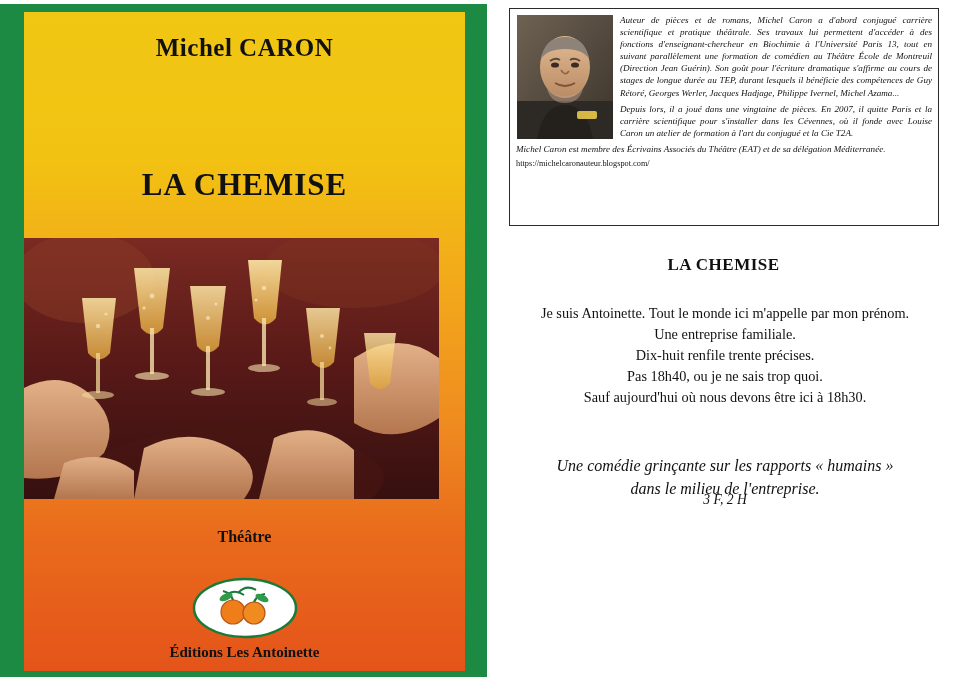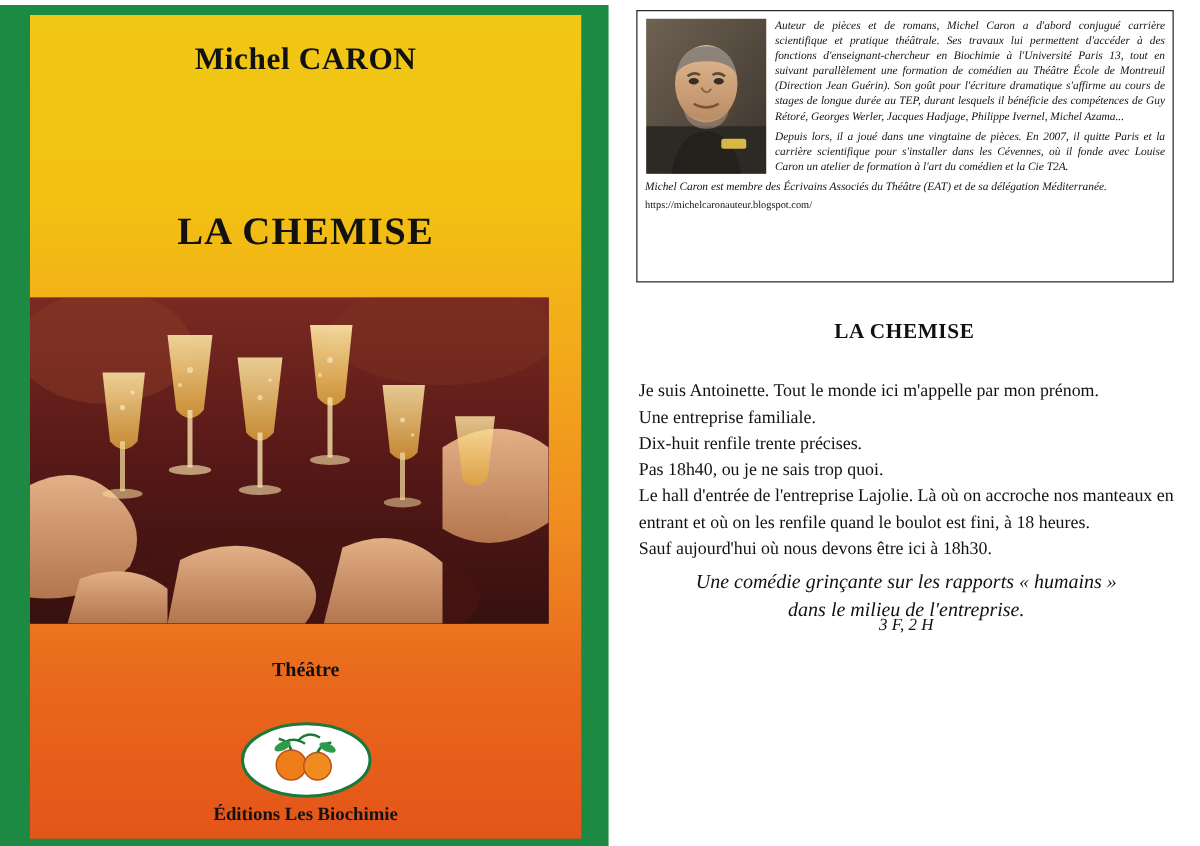--- a/index.html
+++ b/index.html
@@ -173,21 +173,21 @@
   .blurb {
     position: absolute;
     left: 24px;
     top: 303px;
     width: 428px;
     font-family: "Liberation Serif", serif;
     font-size: 14.3px;
     line-height: 1.47;
     color: #111111;
   }
-  .blurb div { white-space: normal; }
+  .blurb div { white-space: normal; text-align: center; }
 
   .tagline {
     position: absolute;
     left: 24px;
     top: 455px;
     width: 428px;
     text-align: center;
     font-family: "Liberation Serif", serif;
     font-style: italic;
     font-size: 16px;
@@ -298,21 +298,21 @@
           <path d="M46 16 q8 -9 18 -3" fill="none" stroke="#1b7a3a" stroke-width="2"></path>
           <circle cx="41" cy="35" r="12" fill="#ef7d1a" stroke="#b9541a" stroke-width="1.2"></circle>
           <circle cx="62" cy="36" r="11" fill="#f08b20" stroke="#b9541a" stroke-width="1.2"></circle>
           <path d="M41 23 q-2 -7 -10 -9" fill="none" stroke="#1b7a3a" stroke-width="2.2"></path>
           <path d="M62 25 q3 -7 11 -8" fill="none" stroke="#1b7a3a" stroke-width="2.2"></path>
           <ellipse cx="34" cy="20" rx="7" ry="3.4" fill="#2f9b4a" transform="rotate(-25 34 20)"></ellipse>
           <ellipse cx="70" cy="21" rx="7" ry="3.4" fill="#2f9b4a" transform="rotate(25 70 21)"></ellipse>
         </svg>
       </div>
 
-      <div class="publisher-name">Éditions Les Biochimie</div>
+      <div class="publisher-name">Éditions Les Antoinette</div>
     </div>
   </div>
 
   <div class="back-cover">
 
     <div class="bio-box">
       <div class="bio-photo">
         <svg width="96" height="124" viewBox="0 0 96 124" xmlns="http://www.w3.org/2000/svg" aria-hidden="true">
           <defs>
             <linearGradient id="bgp" x1="0" y1="0" x2="1" y2="1">
@@ -334,36 +334,35 @@
           <path d="M33 46 q5 -4 10 -1" stroke="#5a4a3c" stroke-width="2" fill="none"></path>
           <path d="M53 45 q5 -3 10 1" stroke="#5a4a3c" stroke-width="2" fill="none"></path>
           <path d="M44 55 q4 7 8 1" stroke="#8b6445" stroke-width="1.6" fill="none"></path>
           <path d="M38 68 q10 6 20 0" stroke="#7d5238" stroke-width="2" fill="none"></path>
           <path d="M30 74 q18 14 36 0 q-4 14 -18 14 q-14 0 -18 -14 z" fill="#c2a089" opacity="0.5"></path>
           <rect x="60" y="96" width="20" height="8" rx="2" fill="#e8c84a" opacity="0.9"></rect>
         </svg>
       </div>
       <div class="bio-text">
         <p>Auteur de pièces et de romans, Michel Caron a d'abord conjugué carrière scientifique et pratique théâtrale. Ses travaux lui permettent d'accéder à des fonctions d'enseignant-chercheur en Biochimie à l'Université Paris 13, tout en suivant parallèlement une formation de comédien au Théâtre École de Montreuil (Direction Jean Guérin). Son goût pour l'écriture dramatique s'affirme au cours de stages de longue durée au TEP, durant lesquels il bénéficie des compétences de Guy Rétoré, Georges Werler, Jacques Hadjage, Philippe Ivernel, Michel Azama...</p>
-        <p>Depuis lors, il a joué dans une vingtaine de pièces. En 2007, il quitte Paris et la carrière scientifique pour s'installer dans les Cévennes, où il fonde avec Louise Caron un atelier de formation à l'art du comédien et la Cie T2A.</p>
+        <p>Depuis lors, il a joué dans une vingtaine de pièces. En 2007, il quitte Paris et la carrière scientifique pour s'installer dans les Cévennes, où il fonde avec Louise Caron un atelier de formation à l'art du conjugué et la Cie T2A.</p>
         <p>Michel Caron est membre des Écrivains Associés du Théâtre (EAT) et de sa délégation Méditerranée.</p>
         <div class="bio-links">
           <div>https://michelcaronauteur.blogspot.com/</div>
         </div>
       </div>
     </div>
 
     <div class="back-title">LA CHEMISE</div>
 
     <div class="blurb">
       <div>Je suis Antoinette. Tout le monde ici m'appelle par mon prénom.</div>
       <div>Une entreprise familiale.</div>
       <div>Dix-huit renfile trente précises.</div>
       <div>Pas 18h40, ou je ne sais trop quoi.</div>
-      <div>Le hall d'entrée de l'entreprise Lajolie. Là où on accroche nos manteaux en entrant et où on les renfile quand le boulot est fini, à 18 heures.</div>
       <div>Sauf aujourd'hui où nous devons être ici à 18h30.</div>
     </div>
 
     <div class="tagline">
       <div>Une comédie grinçante sur les rapports « humains »</div>
       <div>dans le milieu de l'entreprise.</div>
     </div>
     <div class="cast">3 F, 2 H</div>
 
   </div>

